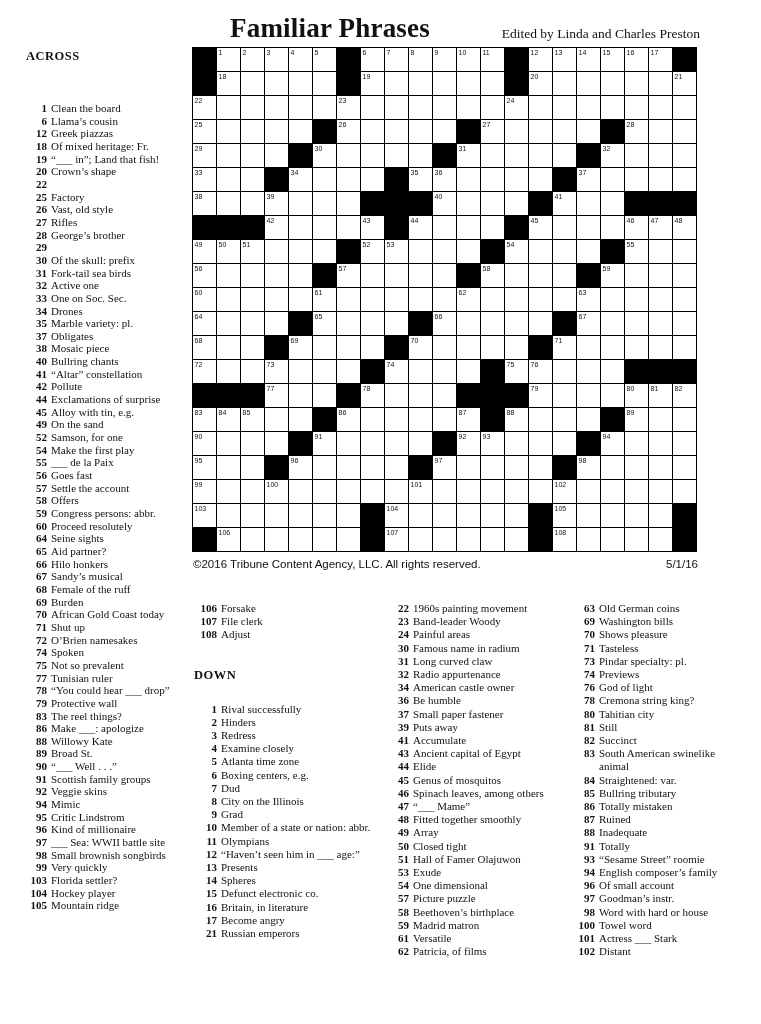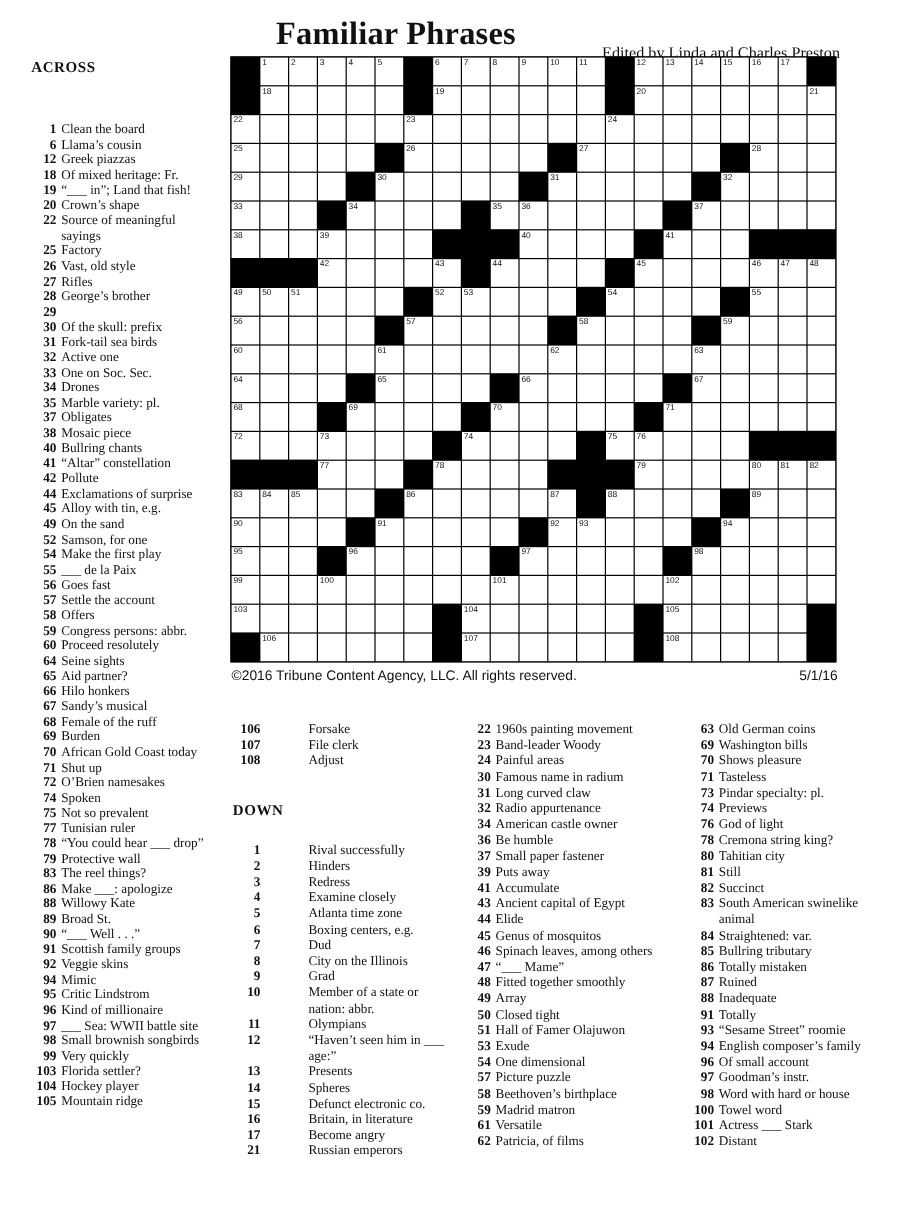--- a/index.html
+++ b/index.html
@@ -2,21 +2,21 @@
 <html><head>
 <meta charset="utf-8">
 <style>
   html,body{margin:0;padding:0;}
   body{width:761px;height:1024px;position:relative;background:#fff;
        font-family:"Liberation Serif", serif;color:#111;}
   .page{position:absolute;inset:0;}
 
   .title{position:absolute;left:192px;top:13px;font-size:27px;font-weight:bold;
          letter-spacing:0.2px;margin-left:38px;}
-  .byline{position:absolute;right:61px;top:36px;font-size:13.5px;}
+  .byline{position:absolute;right:61px;top:26px;font-size:13.5px;}
 
   
   .grid{position:absolute;left:192px;top:47px;background:#000;
         border:1.5px solid #000;display:grid;
         grid-template-columns:repeat(21,23px);grid-template-rows:repeat(21,23px);
         gap:1px;}
   .cell{background:#fff;position:relative;}
   .cell.black{background:#000;}
   .cn{position:absolute;top:0;left:1.5px;
       font-family:"Liberation Sans", sans-serif;font-size:7px;line-height:9px;}
@@ -35,21 +35,21 @@
   .sechead{font-size:12.5px;font-weight:bold;letter-spacing:0.5px;}
   .col1 .sechead{margin-bottom:38px;}
   .downhead{margin-top:26px;margin-bottom:20px;}
   .clue{display:flex;line-height:12.65px;}
   .col2 .clue,.col3 .clue,.col4 .clue{line-height:13.2px;}
   .clue .num{flex:none;width:21px;text-align:right;font-weight:bold;
              padding-right:4px;}
   .col2 .clue .num,.col3 .clue .num,.col4 .clue .num{width:23px;}
   .clue .txt{flex:1;}
   .col1 .clue .txt{max-width:128px;}
-  .col2 .clue .txt{max-width:155px;margin-left:36px;}
+  .col2 .clue .txt{max-width:155px;}
   .col4 .clue .txt{max-width:146px;}
 </style>
 </head>
 <body>
 
 <div class="page">
 
   <div class="title">Familiar Phrases</div>
   <div class="byline">Edited by Linda and Charles Preston</div>
 
@@ -740,21 +740,20 @@
         <div class="clue">
           <span class="num">19</span>
           <span class="txt">“___ in”; Land that fish!</span>
         </div>
         <div class="clue">
           <span class="num">20</span>
           <span class="txt">Crown’s shape</span>
         </div>
         <div class="clue">
           <span class="num">22</span>
-          <span class="txt">Source of meaningful sayings</span>
         </div>
         <div class="clue">
           <span class="num">25</span>
           <span class="txt">Factory</span>
         </div>
         <div class="clue">
           <span class="num">26</span>
           <span class="txt">Vast, old style</span>
         </div>
         <div class="clue">

